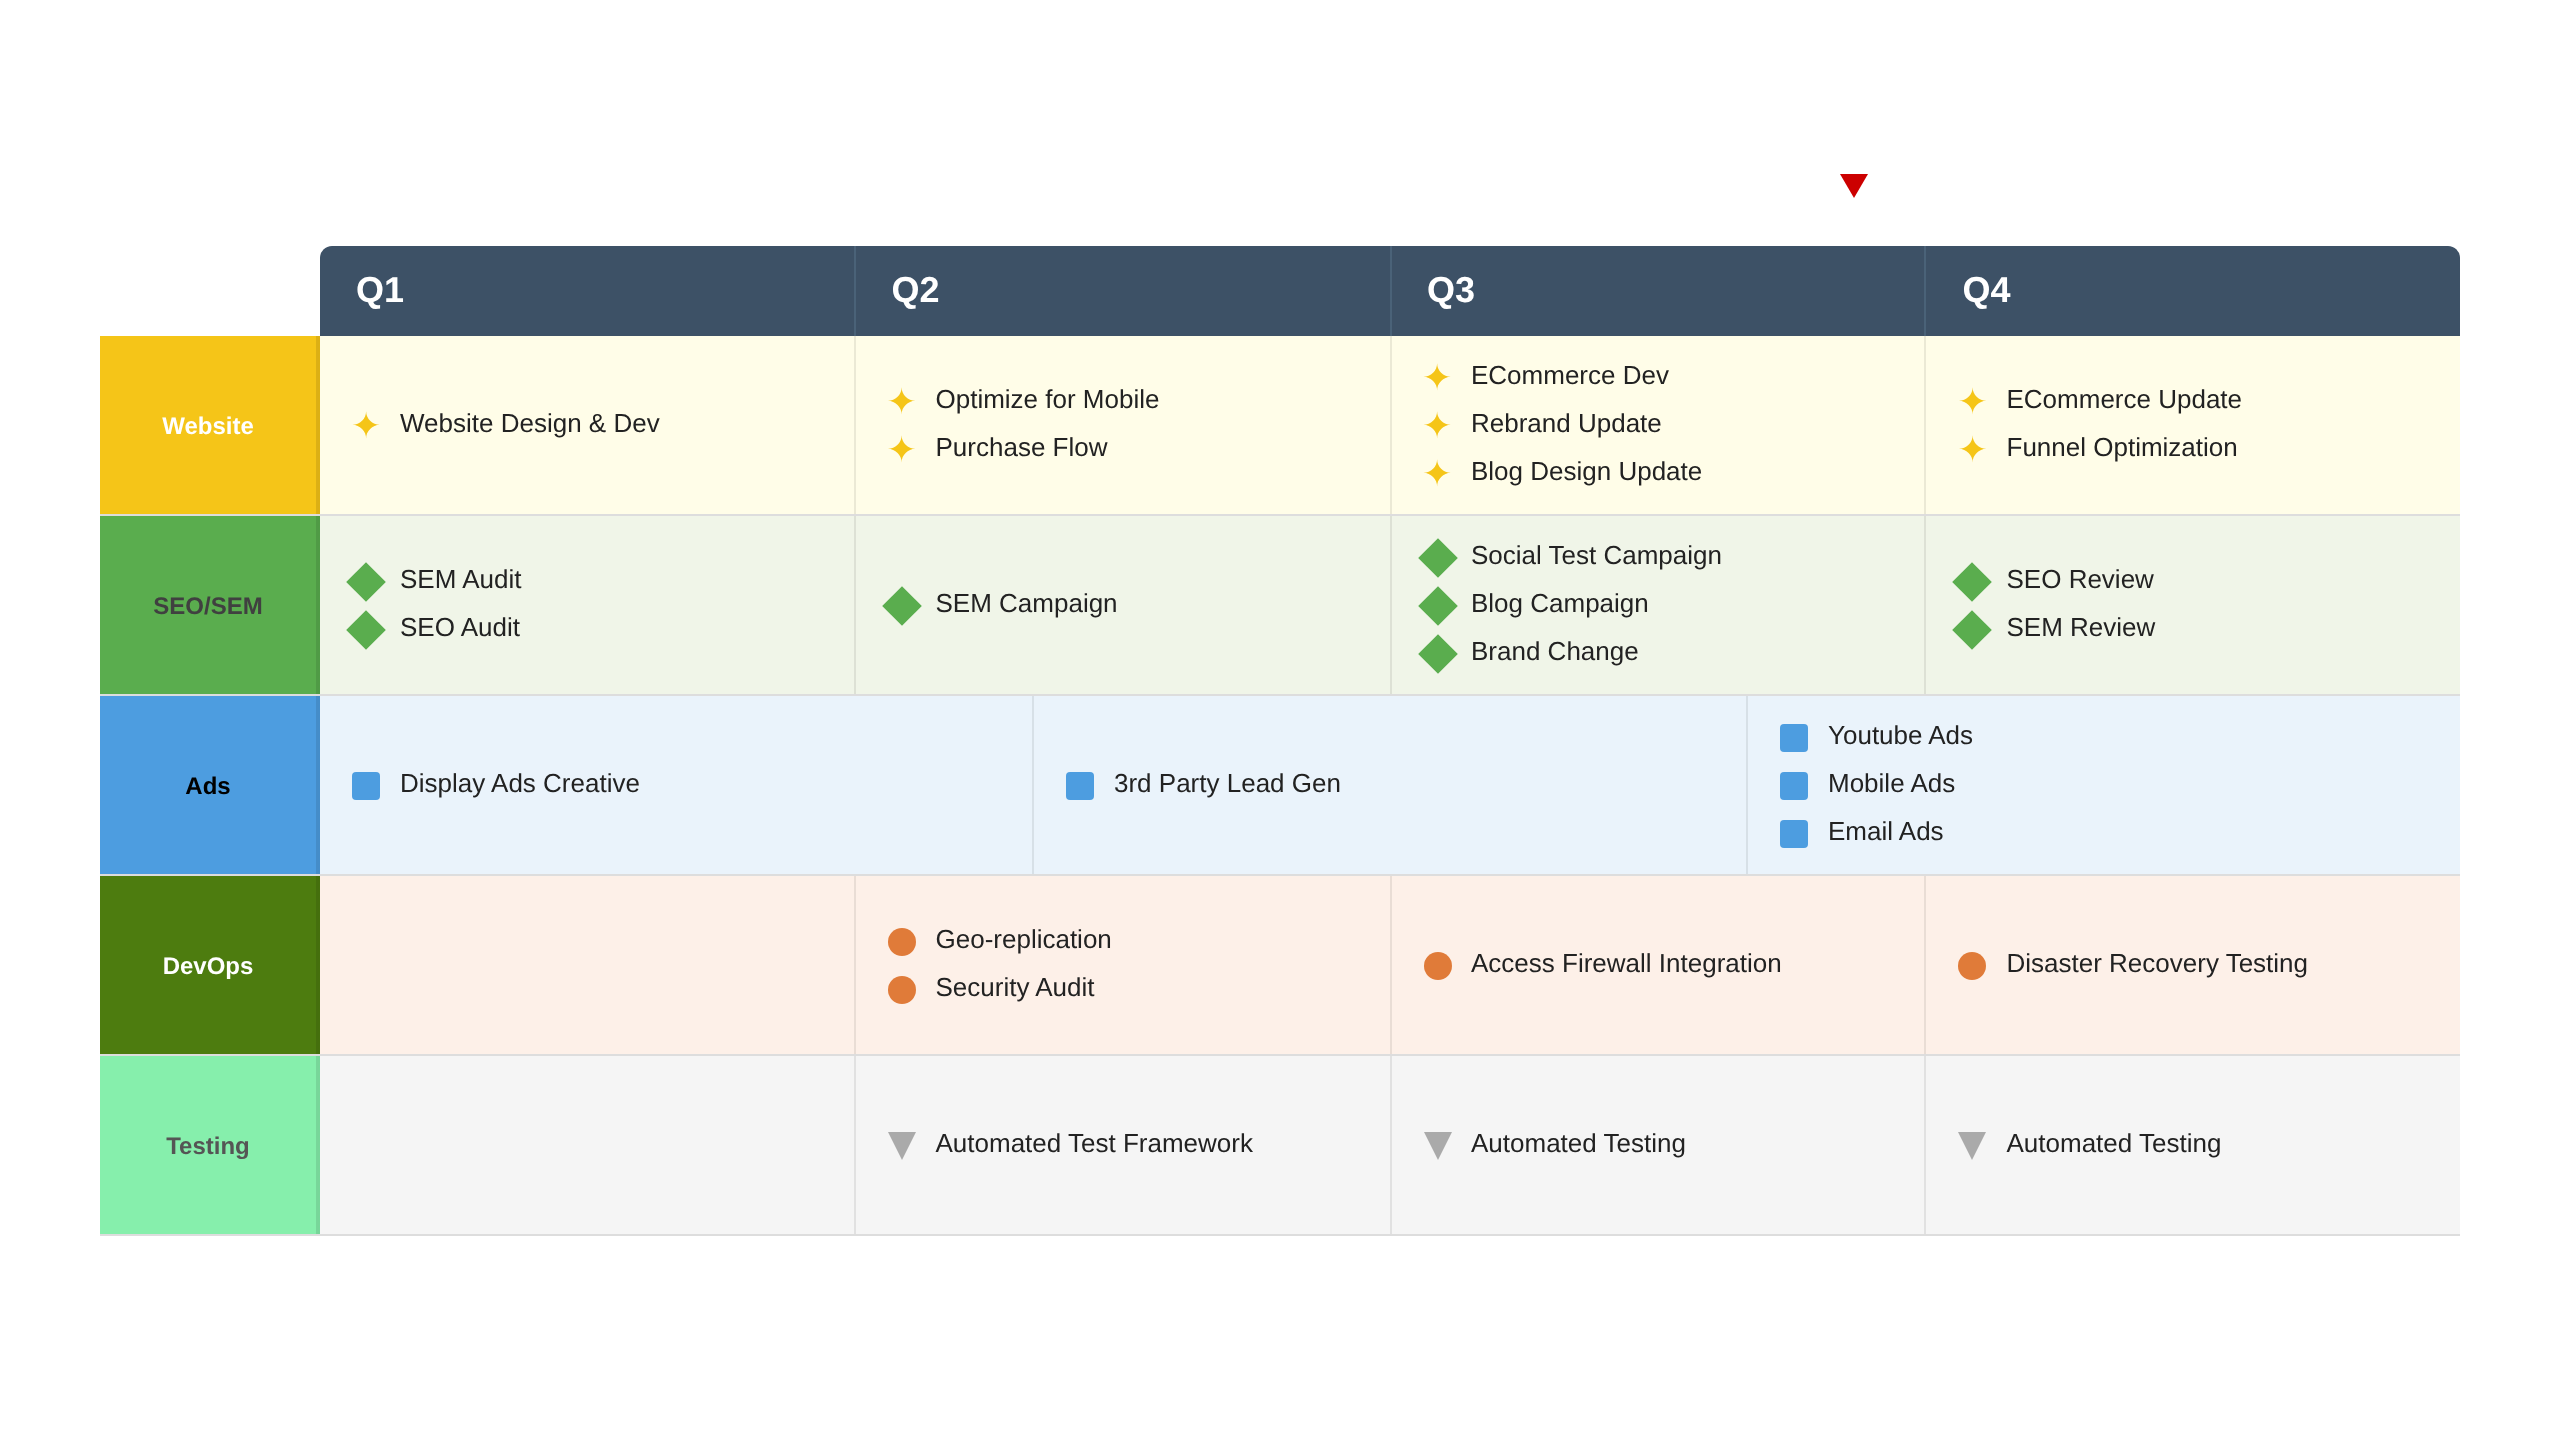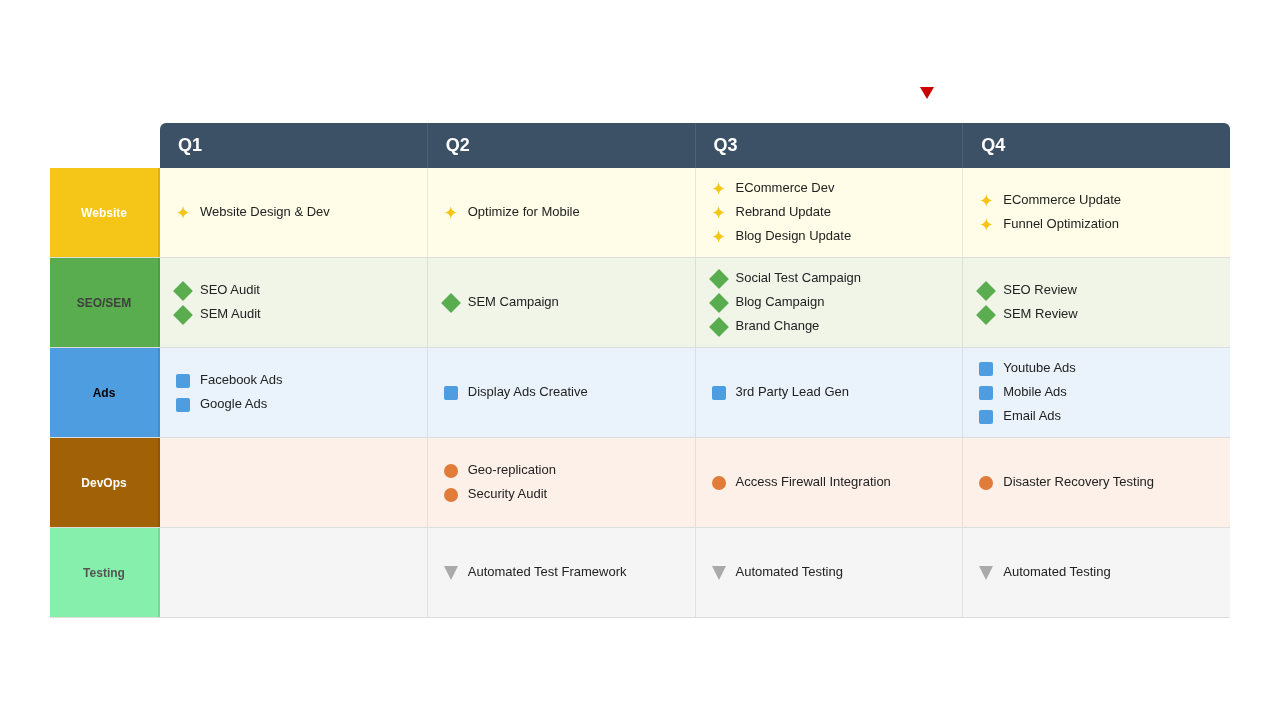--- a/index.html
+++ b/index.html
@@ -76,21 +76,21 @@
       align-items: center;
       justify-content: center;
       color: #fff;
       font-weight: bold;
       font-size: 12px;
       border-right: 2px solid rgba(0,0,0,0.1);
     }
     .row-label.website  { background: #f5c518; color: #fff; }
     .row-label.seosem   { background: #5aad4e; color: #404040; }
     .row-label.ads      { background: #4d9de0; color: #000000; }
-    .row-label.devops   { background: #a16207; color: #fff; }
+    .row-label.devops   { background: #4d7c0f; color: #fff; }
     .row-label.testing  { background: #86efac; color: #555; }
 
     
     .row-data {
       flex: 1;
       display: flex;
     }
     .q-cell {
       flex: 1;
       padding: 10px 14px;
@@ -208,20 +208,24 @@
             <div class="task-item">
               <span class="task-icon icon-gear"></span>
               <span class="task-text">Website Design &amp; Dev</span>
             </div>
           </div>
           <div class="q-cell">
             <div class="task-item">
               <span class="task-icon icon-gear"></span>
               <span class="task-text">Optimize for Mobile</span>
             </div>
+            <div class="task-item">
+              <span class="task-icon icon-gear"></span>
+              <span class="task-text">Purchase Flow</span>
+            </div>
           </div>
           <div class="q-cell">
             <div class="task-item">
               <span class="task-icon icon-gear"></span>
               <span class="task-text">ECommerce Dev</span>
             </div>
             <div class="task-item">
               <span class="task-icon icon-gear"></span>
               <span class="task-text">Rebrand Update</span>
             </div>
@@ -243,27 +247,27 @@
         </div>
       </div>
       <div class="grid-row seosem">
         <div class="row-label seosem">SEO/SEM</div>
         <div class="row-data">
           <div class="q-cell">
             <div class="task-item">
               <span class="task-icon">
                 <span class="icon-diamond"></span>
               </span>
+              <span class="task-text">SEM Audit</span>
+            </div>
+            <div class="task-item">
+              <span class="task-icon">
+                <span class="icon-diamond"></span>
+              </span>
               <span class="task-text">SEO Audit</span>
-            </div>
-            <div class="task-item">
-              <span class="task-icon">
-                <span class="icon-diamond"></span>
-              </span>
-              <span class="task-text">SEM Audit</span>
             </div>
           </div>
           <div class="q-cell">
             <div class="task-item">
               <span class="task-icon">
                 <span class="icon-diamond"></span>
               </span>
               <span class="task-text">SEM Campaign</span>
             </div>
           </div>
@@ -299,34 +303,20 @@
                 <span class="icon-diamond"></span>
               </span>
               <span class="task-text">SEM Review</span>
             </div>
           </div>
         </div>
       </div>
       <div class="grid-row ads">
         <div class="row-label ads">Ads</div>
         <div class="row-data">
-          <div class="q-cell">
-            <div class="task-item">
-              <span class="task-icon">
-                <span class="icon-square"></span>
-              </span>
-              <span class="task-text">Facebook Ads</span>
-            </div>
-            <div class="task-item">
-              <span class="task-icon">
-                <span class="icon-square"></span>
-              </span>
-              <span class="task-text">Google Ads</span>
-            </div>
-          </div>
           <div class="q-cell">
             <div class="task-item">
               <span class="task-icon">
                 <span class="icon-square"></span>
               </span>
               <span class="task-text">Display Ads Creative</span>
             </div>
           </div>
           <div class="q-cell">
             <div class="task-item">

